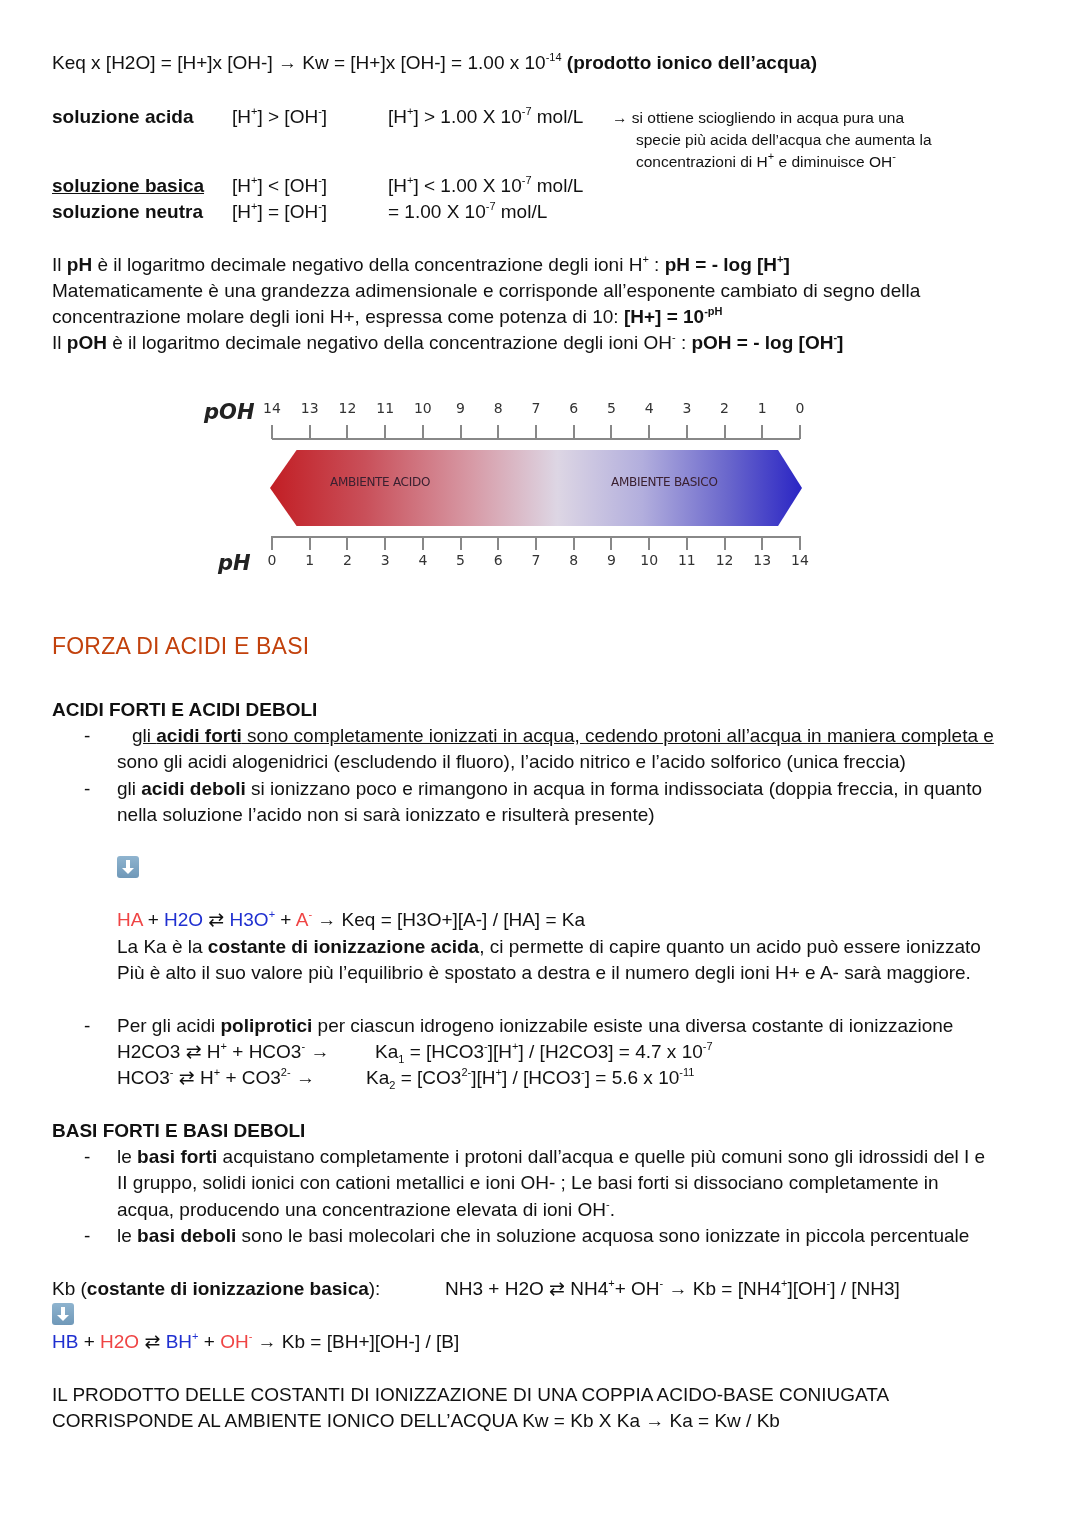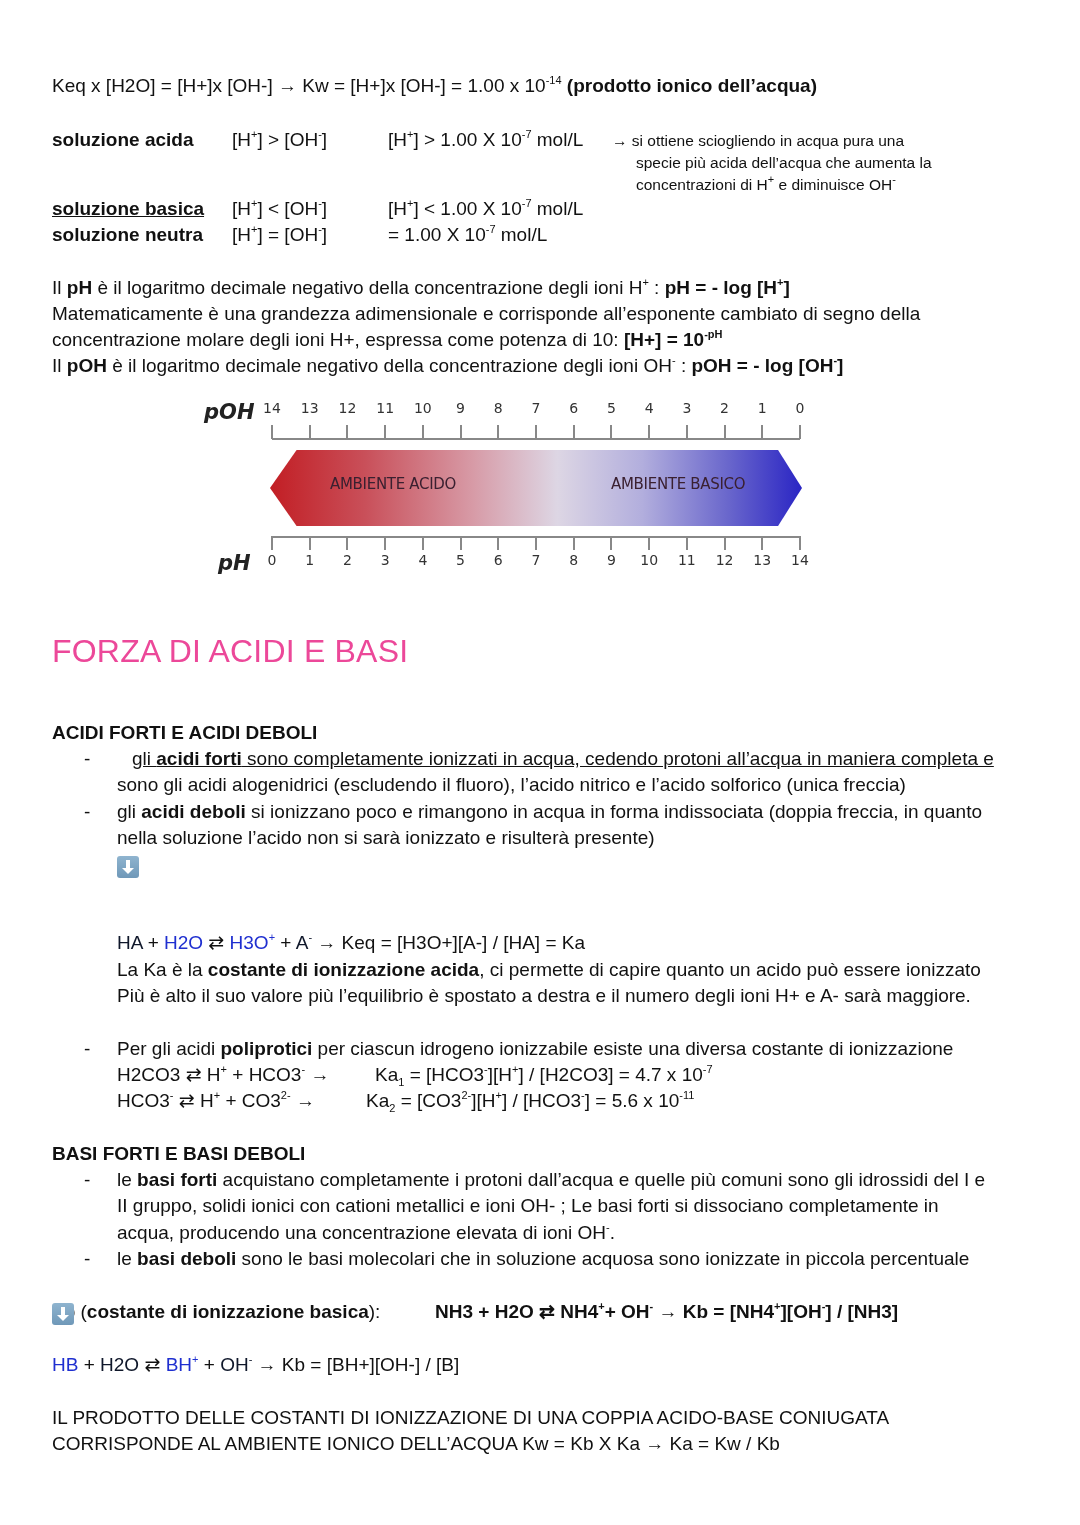--- a/index.html
+++ b/index.html
@@ -1,32 +1,32 @@
 <!DOCTYPE html>
 <html><head>
 <meta charset="utf-8">
 <style>
   html, body { margin: 0; padding: 0; background: #ffffff; }
   body {
     width: 1080px; height: 1525px; position: relative; overflow: hidden;
     font-family: "Liberation Sans", sans-serif; color: #111111;
   }
   .line {
-    position: absolute; left: 52px; font-size: 19px; line-height: 26px; white-space: nowrap; margin-top: 23px;
+    position: absolute; left: 52px; font-size: 19px; line-height: 26px; white-space: nowrap;
   }
   b { font-weight: bold; }
   sup { font-size: 11px; line-height: 0; position: relative; top: -1px; vertical-align: super; }
   sub { font-size: 11px; line-height: 0; vertical-align: sub; }
   .small { font-size: 15.5px; line-height: 22px; }
-  .red { color: #0f172a; }
+  .red { color: #ef4444; }
   .blue { color: #1f2fd0; }
   .col2 { position: absolute; left: 232px; }
   .col3 { position: absolute; left: 388px; }
   .heading {
-    position: absolute; left: 52px; top: 633px; font-size: 32px; color: #ec4899; letter-spacing: 0.2px;
+    position: absolute; left: 52px; top: 633px; font-size: 23px; color: #c2410c; letter-spacing: 0.2px;
   }
   .subhead { font-weight: bold; }
   .bullet-dash { position: absolute; left: 84px; }
   .emoji-arrow {
     position: absolute; width: 22px; height: 22px; border-radius: 3px;
     background: linear-gradient(#8fb4cf, #6f98b8);
   }
   .emoji-arrow::before {
     content: ""; position: absolute; left: 9px; top: 4px; width: 4px; height: 9px; background: #fff;
   }
@@ -45,21 +45,21 @@
     transform: translateX(-50%);
   }
   .axis { position: absolute; left: 72px; width: 528px; height: 2px; background: #888; }
   .tick { position: absolute; width: 2px; height: 14px; background: #888; transform: translateX(-1px); }
   .band {
     position: absolute; left: 70px; top: 55px; width: 532px; height: 76px;
     clip-path: polygon(5% 0, 95.5% 0, 100% 50%, 95.5% 100%, 5% 100%, 0 50%);
     background: linear-gradient(90deg, #c21e24 0%, #c9505a 18%, #d79aa6 38%, #ddd6e4 54%, #b2aedd 70%, #6a67cc 86%, #2a25c4 100%);
   }
   .band-text {
-    position: absolute; top: 80px; font-family: "DejaVu Sans", sans-serif; font-size: 15px;
+    position: absolute; top: 80px; font-family: "DejaVu Sans", sans-serif; font-size: 12px;
     letter-spacing: -0.3px; color: #3a2030;
   }
 </style>
 </head>
 <body>
 
 <div class="line" style="top:50px;">
   <span>Keq x [H2O] =  [H+]x [OH-] → Kw = [H+]x [OH-] = 1.00 x 10</span><sup>-14</sup>
   <b>(prodotto ionico dell’acqua)</b>
 </div>
@@ -230,21 +230,21 @@
 </div>
 
 <div class="line" style="top:1223px; left:84px;">-</div>
 <div class="line" style="top:1223px; left:117px;">
   <span>le </span><b>basi deboli</b><span> sono le basi molecolari che in soluzione acquosa sono ionizzate in piccola percentuale</span>
 </div>
 
 <div class="line" style="top:1276px;">
   <span>Kb (</span><b>costante di ionizzazione basica</b><span>):</span>
 </div>
-<div class="line" style="top:1276px; left:435px;font-weight:bold;">
+<div class="line" style="top:1276px; left:445px;">
   <span>NH3 + H2O ⇄ NH4</span><sup>+</sup><span>+ OH</span><sup>-</sup><span>  → Kb = [NH4</span><sup>+</sup><span>][OH</span><sup>-</sup><span>] / [NH3]</span>
 </div>
 
 <div class="emoji-arrow" style="left:52px; top:1303px;"></div>
 
 <div class="line" style="top:1329px;">
   <span class="blue">HB</span><span> + </span><span class="red">H2O</span><span> ⇄ </span><span class="blue"><span>BH</span><sup>+</sup></span><span> + </span><span class="red"><span>OH</span><sup>-</sup></span><span> → Kb = [BH+][OH-] / [B]</span>
 </div>
 
 <div class="line" style="top:1382px;">IL PRODOTTO DELLE COSTANTI DI IONIZZAZIONE DI UNA COPPIA ACIDO-BASE CONIUGATA</div>

